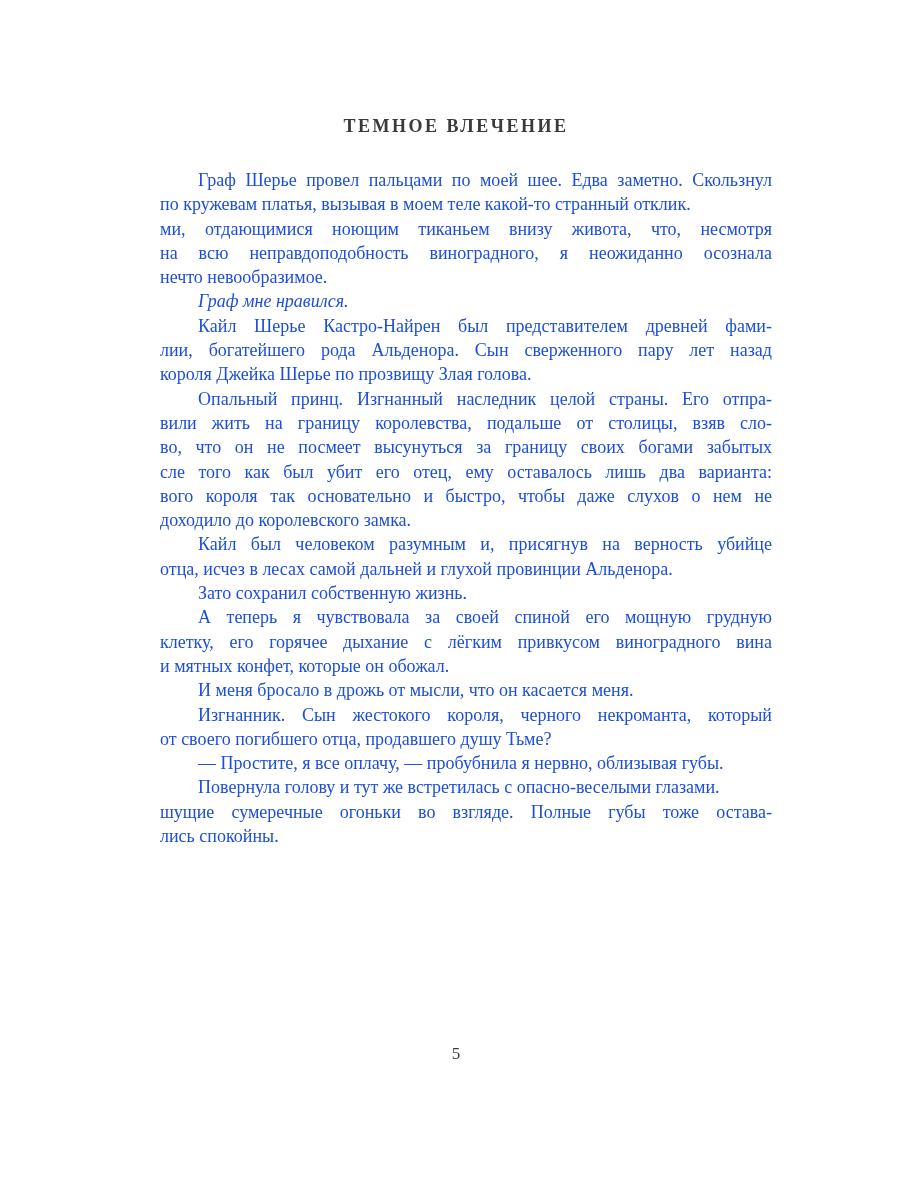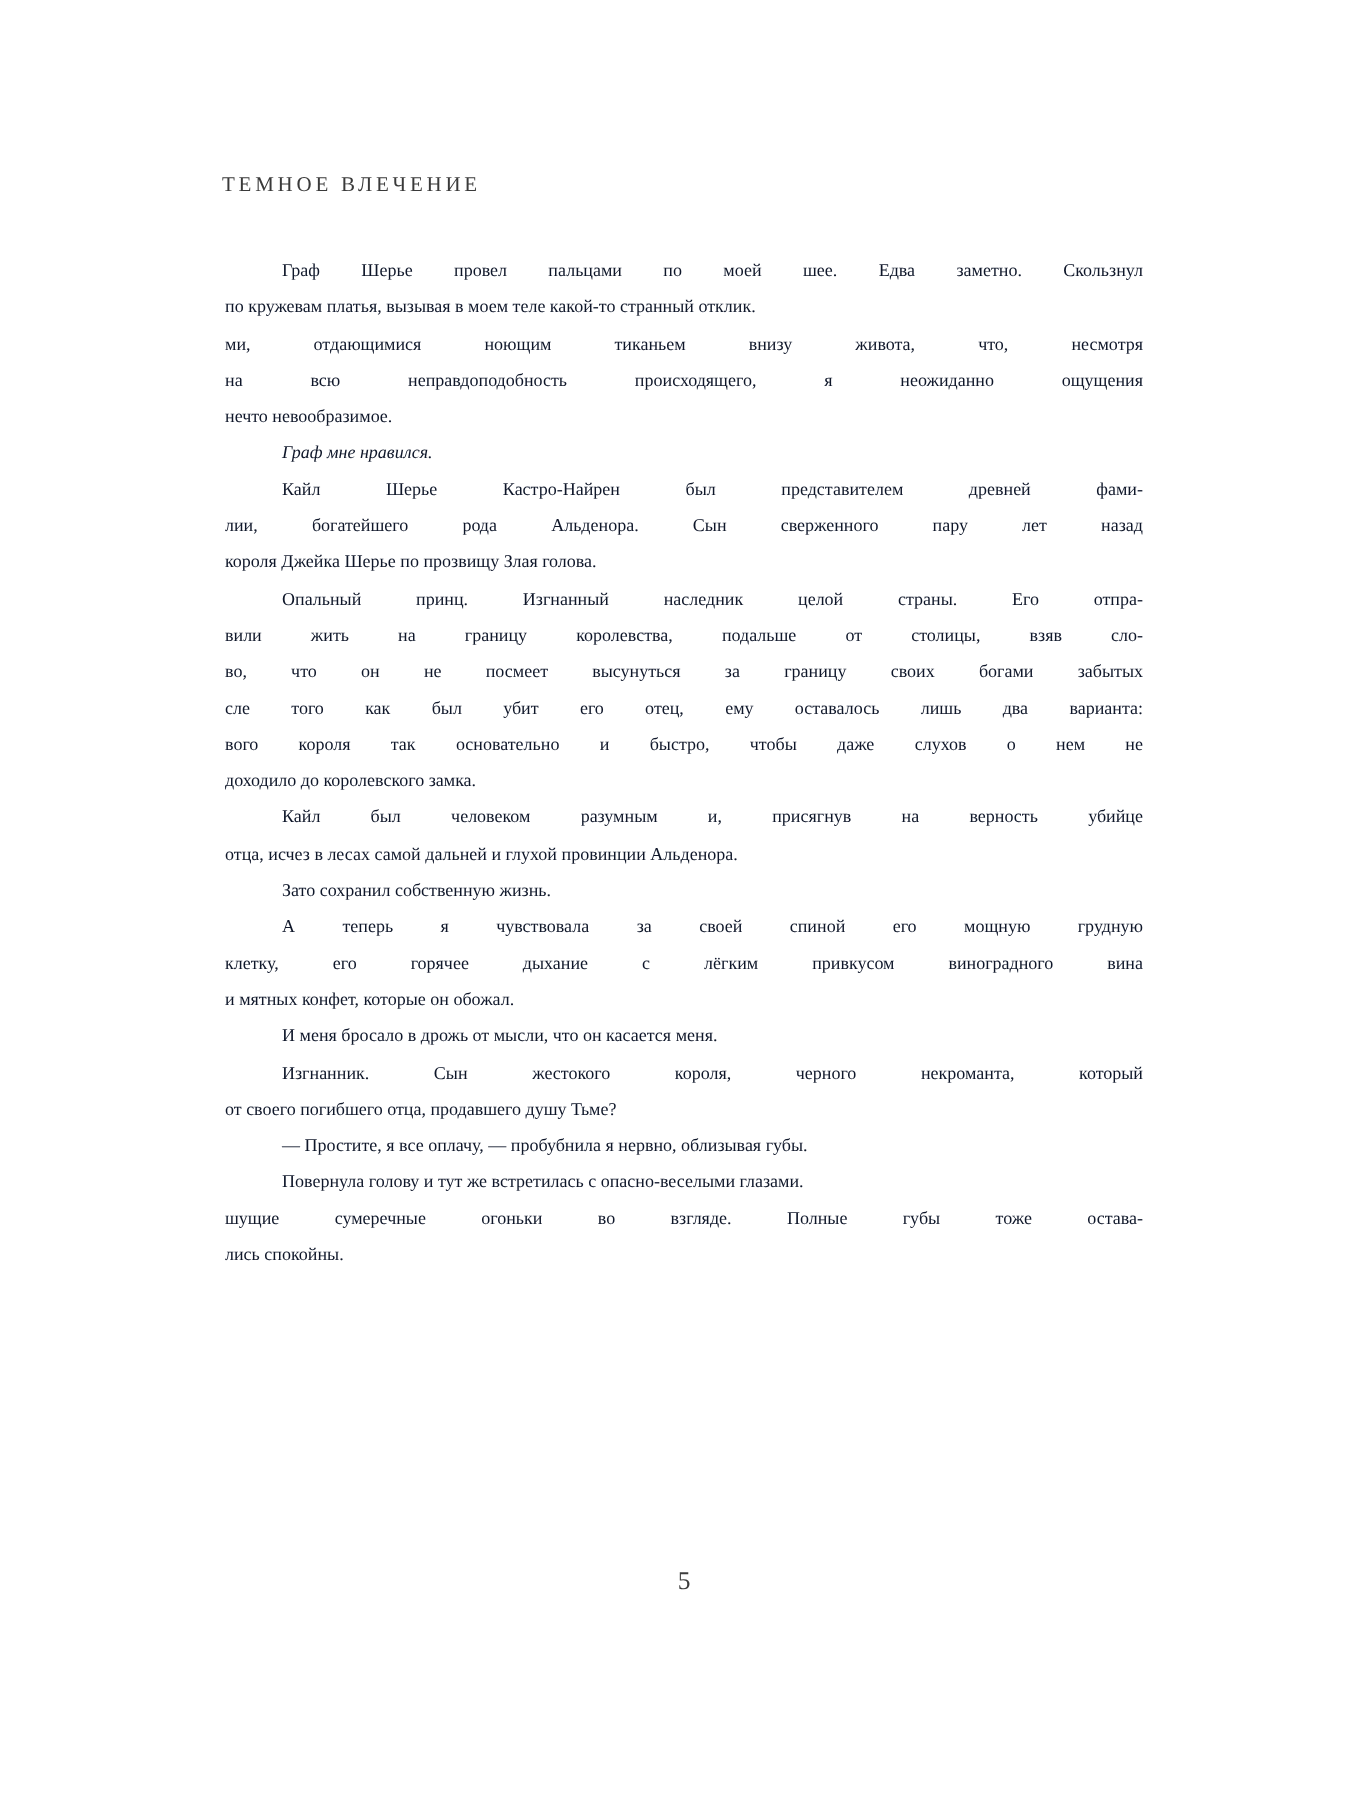--- a/index.html
+++ b/index.html
@@ -13,32 +13,33 @@
     height: 1200px;
     background: #ffffff;
     font-family: "Liberation Serif", "DejaVu Serif", serif;
     overflow: hidden;
   }
   .running-title {
     position: absolute;
     top: 116px;
     left: 148px;
     width: 616px;
-    font-size: 14px;
+    text-align: center;
+    font-size: 18px;
     letter-spacing: 2.5px;
     color: #3a3a3a;
-    font-weight: normal;
+    font-weight: bold;
   }
   .text-block {
     position: absolute;
     top: 168px;
-    left: 150px;
+    left: 160px;
     width: 612px;
-    font-size: 12px;
-    color: #0f172a;
+    font-size: 18px;
+    color: #1d4ed8;
   }
   .line {
     height: 24.3px;
     line-height: 24.3px;
     text-align: justify;
     text-align-last: justify;
     white-space: normal;
   }
   .line.last {
     text-align-last: left;
@@ -63,21 +64,21 @@
 </head>
 <body>
 
 <div class="page">
   <div class="running-title">ТЕМНОЕ ВЛЕЧЕНИЕ</div>
 
   <div class="text-block">
       <div class="line first">Граф Шерье провел пальцами по моей шее. Едва заметно. Скользнул</div>
       <div class="line last">по кружевам платья, вызывая в моем теле какой-то странный отклик.</div>
       <div class="line">ми, отдающимися ноющим тиканьем внизу живота, что, несмотря</div>
-      <div class="line">на всю неправдоподобность происходящего, я неожиданно ощущения</div>
+      <div class="line">на всю неправдоподобность виноградного, я неожиданно осознала</div>
       <div class="line last">нечто невообразимое.</div>
       <div class="line first last italic">Граф мне нравился.</div>
       <div class="line first">Кайл Шерье Кастро-Найрен был представителем древней фами-</div>
       <div class="line">лии, богатейшего рода Альденора. Сын сверженного пару лет назад</div>
       <div class="line last">короля Джейка Шерье по прозвищу Злая голова.</div>
       <div class="line first">Опальный принц. Изгнанный наследник целой страны. Его отпра-</div>
       <div class="line">вили жить на границу королевства, подальше от столицы, взяв сло-</div>
       <div class="line">во, что он не посмеет высунуться за границу своих богами забытых</div>
       <div class="line">сле того как был убит его отец, ему оставалось лишь два варианта:</div>
       <div class="line">вого короля так основательно и быстро, чтобы даже слухов о нем не</div>

